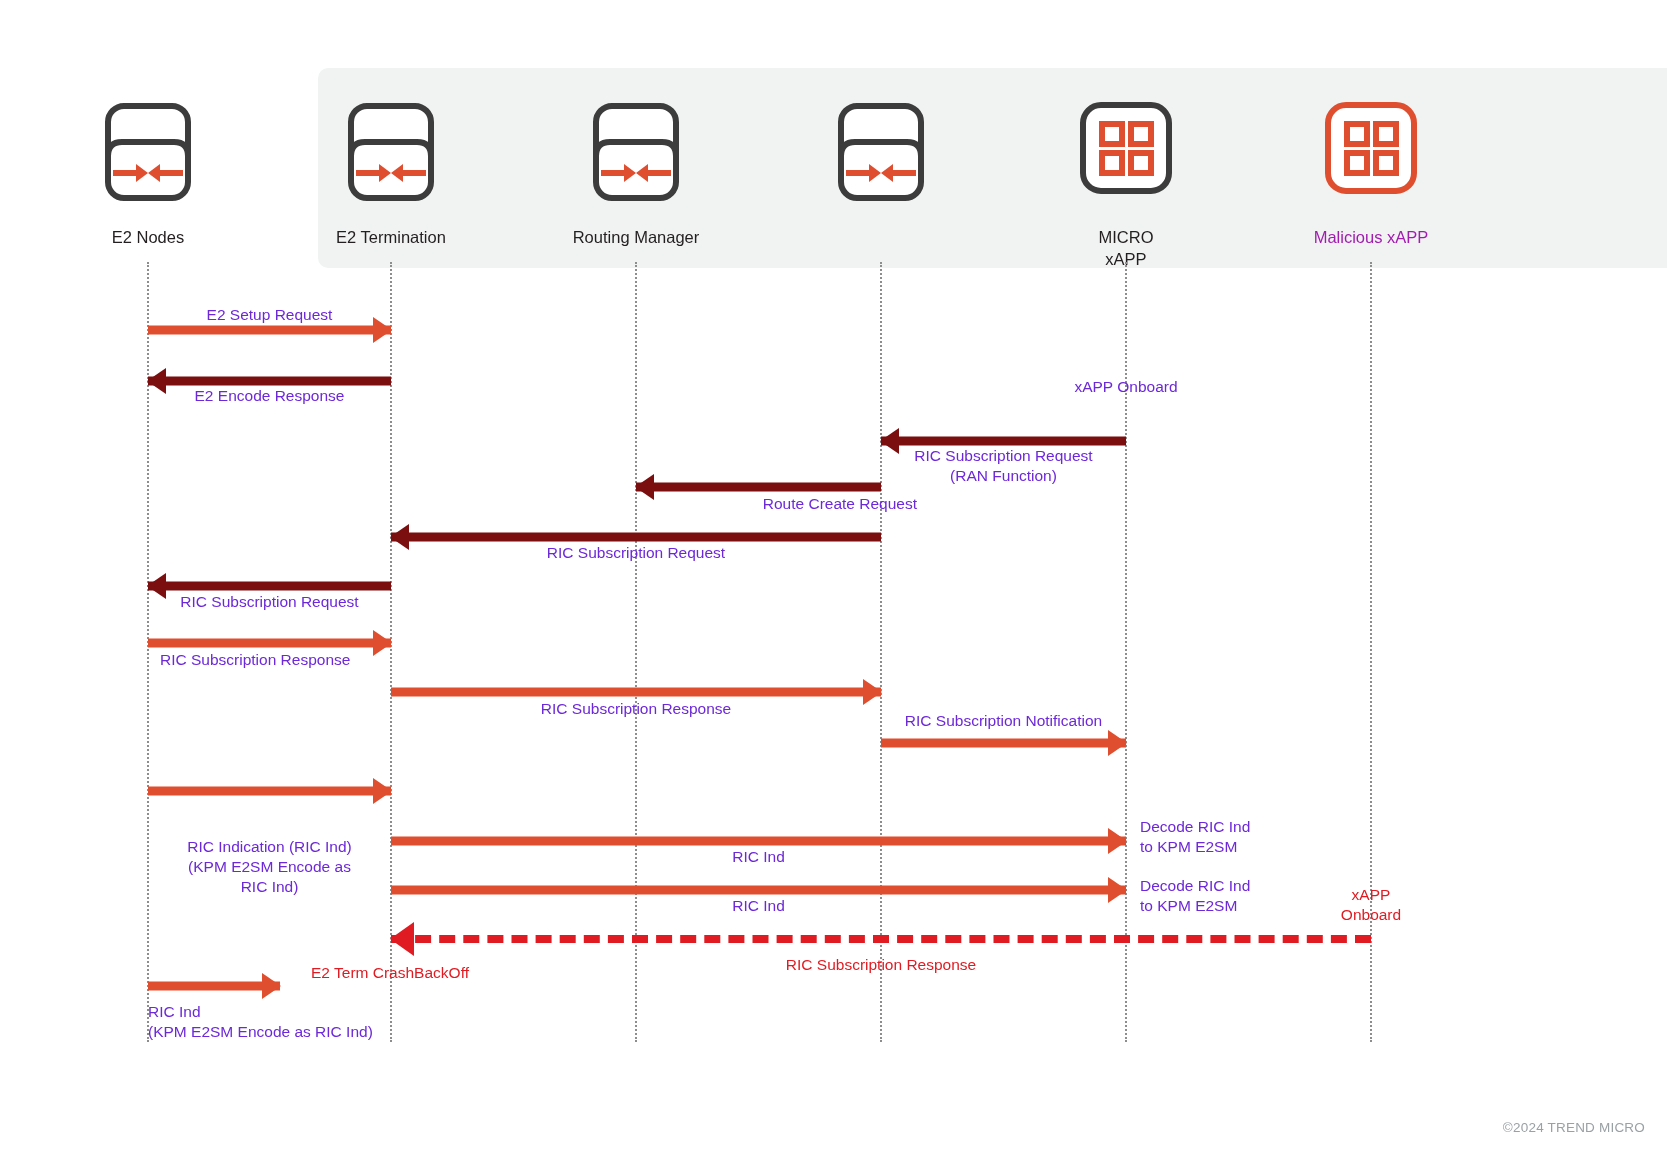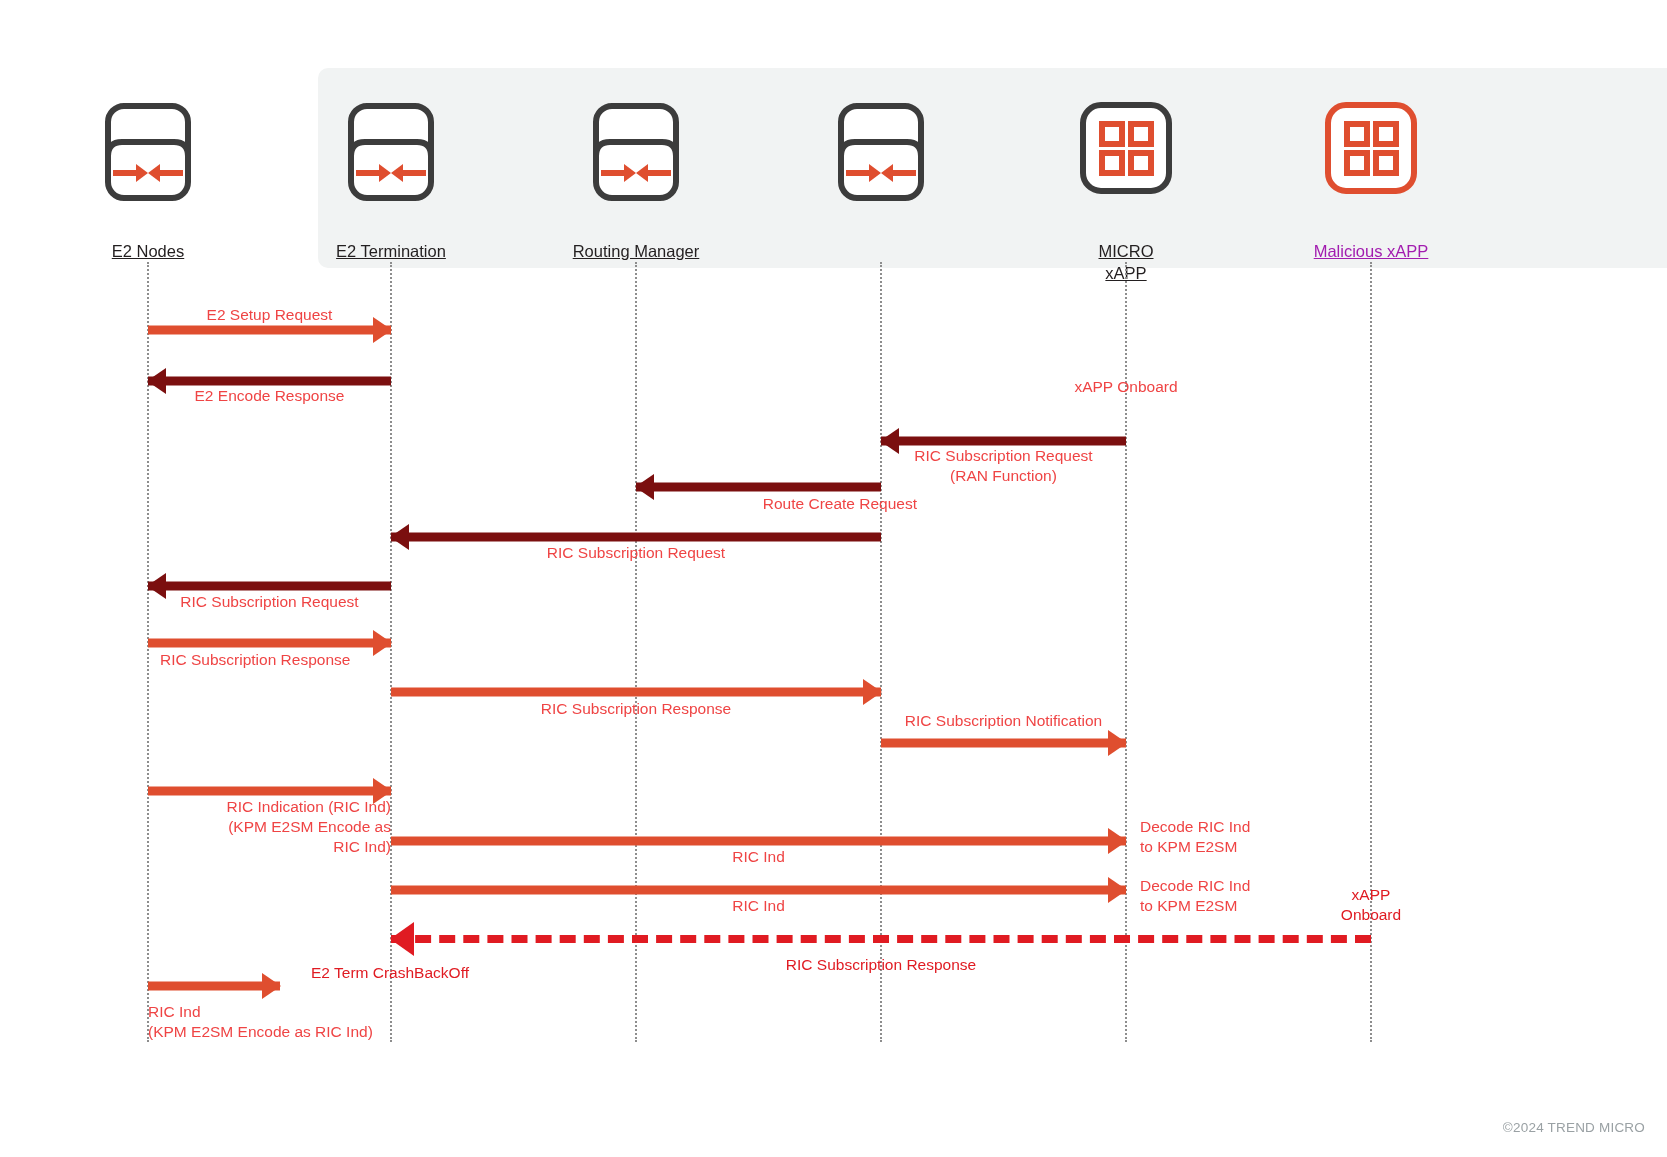--- a/index.html
+++ b/index.html
@@ -36,22 +36,21 @@
 
   
   .actor { position: absolute; width: 190px; }
   .actor-icon-wrap { height: 120px; display: flex; align-items: flex-start; justify-content: center; }
   .actor-label {
     text-align: center;
     font-size: 16.5px;
     line-height: 1.35;
     color: #231f20;
     white-space: pre-line;
-    margin-top: 20px;
-    text-decoration: underline;
+    margin-top: 6px;
   }
   .actor-label.accent { color: #a21caf; }
 
   
   .lifeline {
     position: absolute;
     width: 0;
     border-left: 2.5px dotted #8d8d8d;
   }
 
@@ -87,21 +86,21 @@
   .c-red .head.left  { border-right: 24px solid #e01b22; }
 
   .head.right { right: -1px; transform: translate(0, -50%); }
   .head.left  { left: -1px;  transform: translate(0, -50%); }
 
   
   .msg-label {
     position: absolute;
     font-size: 15.5px;
     line-height: 1.28;
-    color: #ef4444;
+    color: #6d28d9;
     white-space: pre-line;
   }
   .msg-label.center { text-align: center; }
   .msg-label.left   { text-align: left; }
   .msg-label.red    { color: #e01b22; }
 
   
   .footer-credit {
     position: absolute;
     right: 22px; bottom: 22px;
@@ -256,21 +255,21 @@
       <div class="msg-label center" style="left: 391px; top: 699px; width: 490px;">RIC Subscription Response</div>
       <div class="msg solid c-orange" style="left: 881px; top: 743px; width: 245px;">
         <div class="shaft"></div>
         <div class="head right"></div>
       </div>
       <div class="msg-label center" style="left: 878px; top: 711px; width: 251px;">RIC Subscription Notification</div>
       <div class="msg solid c-orange" style="left: 148px; top: 791px; width: 243px;">
         <div class="shaft"></div>
         <div class="head right"></div>
       </div>
-      <div class="msg-label center" style="left: 148px; top: 797px; width: 243px; text-align: right;">RIC Indication (RIC Ind)
+      <div class="msg-label center" style="left: 148px; top: 837px; width: 243px;">RIC Indication (RIC Ind)
 (KPM E2SM Encode as
 RIC Ind)</div>
       <div class="msg solid c-orange" style="left: 391px; top: 841px; width: 735px;">
         <div class="shaft"></div>
         <div class="head right"></div>
       </div>
       <div class="msg-label center" style="left: 391px; top: 847px; width: 735px;">RIC Ind</div>
       <div class="msg-label left" style="left: 1140px; top: 817px; width: 180px;">Decode RIC Ind
 to KPM E2SM</div>
       <div class="msg solid c-orange" style="left: 391px; top: 890px; width: 735px;">

